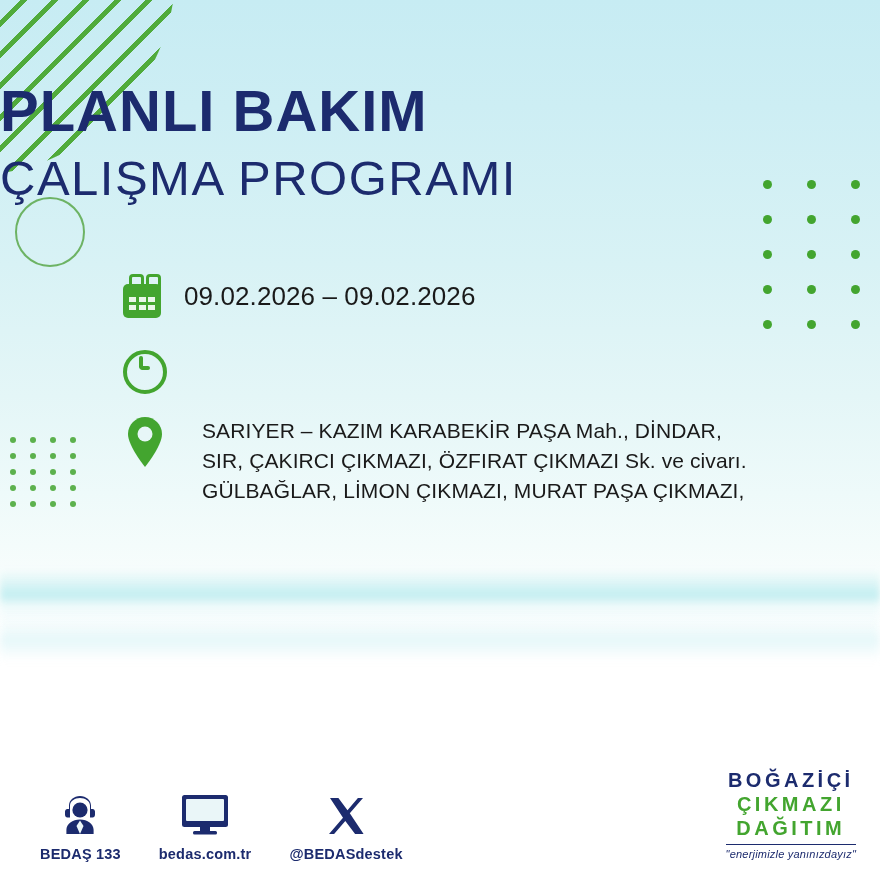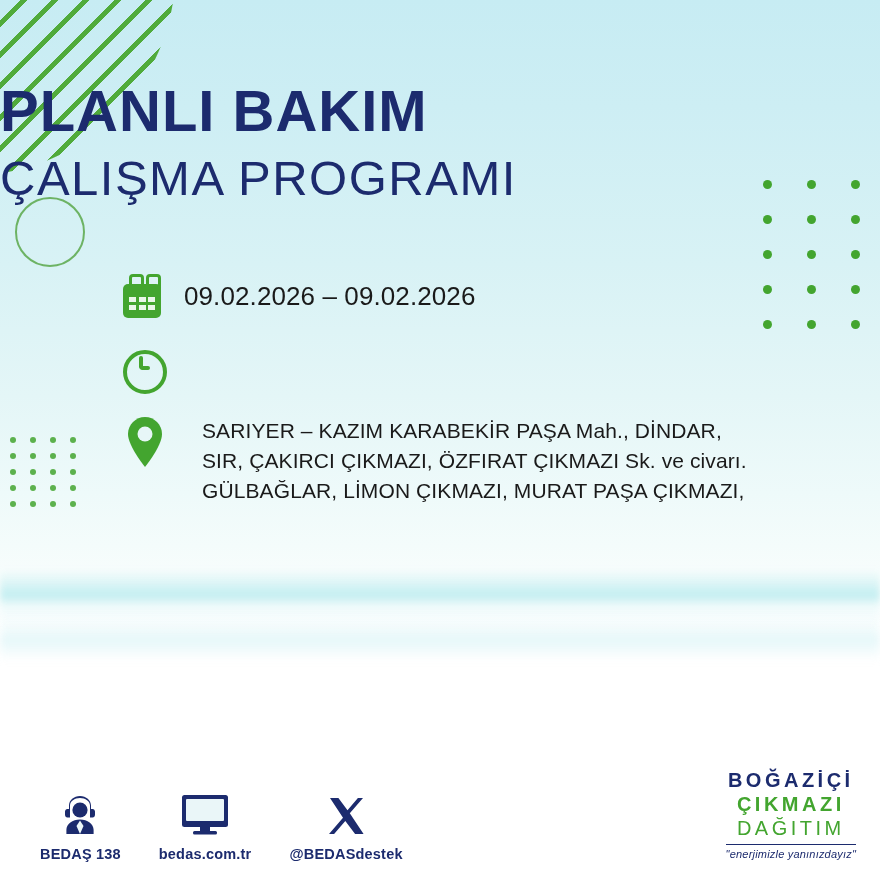--- a/index.html
+++ b/index.html
@@ -98,21 +98,21 @@
   
   .footer{position:absolute;left:0;right:0;bottom:0;height:130px;}
   .contacts{position:absolute;left:40px;bottom:18px;display:flex;align-items:flex-end;gap:38px;}
   .contact{width:auto;text-align:center;}
   .contact .glyph{height:48px;display:flex;align-items:flex-end;justify-content:center;}
   .contact .lbl{margin-top:9px;font-size:14.5px;color:#1c2b6e;font-weight:bold;letter-spacing:.2px;}
 
   .brand{position:absolute;right:24px;bottom:20px;text-align:center;line-height:1;}
   .brand .b1{font-size:20px;font-weight:bold;color:#1c2b6e;letter-spacing:3.5px;}
   .brand .b2{font-size:20px;font-weight:bold;color:#43a52f;letter-spacing:3.5px;margin-top:4px;}
-  .brand .b3{font-size:20px;font-weight:normal;color:#43a52f;letter-spacing:3.5px;margin-top:4px;}
+  .brand .b3{font-size:20px;font-weight:bold;color:#43a52f;letter-spacing:3.5px;margin-top:4px;}
   .brand .rule{height:1.5px;background:#1c2b6e;margin:6px 0 4px 0;}
   .brand .tag{font-size:11px;color:#1c2b6e;font-style:italic;letter-spacing:.2px;}
 </style>
 </head>
 <body>
 
 <div id="poster">
 
   <div class="wave"></div>
   <div class="wave2"></div>
@@ -217,21 +217,21 @@
         <div class="glyph">
           <svg width="42" height="44" viewBox="0 0 42 44">
             <g fill="#1c2b6e">
               <path d="M21 3c-6.1 0-11 4.3-11 9.6v3.3h-1.6c-1.4 0-2.4 1.2-2.4 2.7v3.1c0 1.5 1 2.7 2.4 2.7H11V12.6C11 8.3 15.5 5 21 5s10 3.3 10 7.6v11.8h2.6c1.4 0 2.4-1.2 2.4-2.7v-3.1c0-1.5-1-2.7-2.4-2.7H32v-3.3C32 7.3 27.1 3 21 3z"></path>
               <circle cx="21" cy="17" r="7.6"></circle>
               <path d="M21 26.5c-7.5 0-13.6 4.6-13.6 10.3V41h27.2v-4.2c0-5.7-6.1-10.3-13.6-10.3z"></path>
             </g>
             <path d="M21 27.5 17.5 33l3.5 8 3.5-8z" fill="#eef8f9"></path>
           </svg>
         </div>
-        <div class="lbl">BEDAŞ 138</div>
+        <div class="lbl">BEDAŞ 133</div>
       </div>
 
       <div class="contact">
         <div class="glyph">
           <svg width="52" height="44" viewBox="0 0 52 44">
             <rect x="3" y="2" width="46" height="32" rx="2.5" fill="#1c2b6e"></rect>
             <rect x="7" y="6" width="38" height="22" rx="1" fill="#eaf6f8"></rect>
             <rect x="21" y="34" width="10" height="5" fill="#1c2b6e"></rect>
             <rect x="14" y="38" width="24" height="3.5" rx="1.5" fill="#1c2b6e"></rect>
           </svg>

